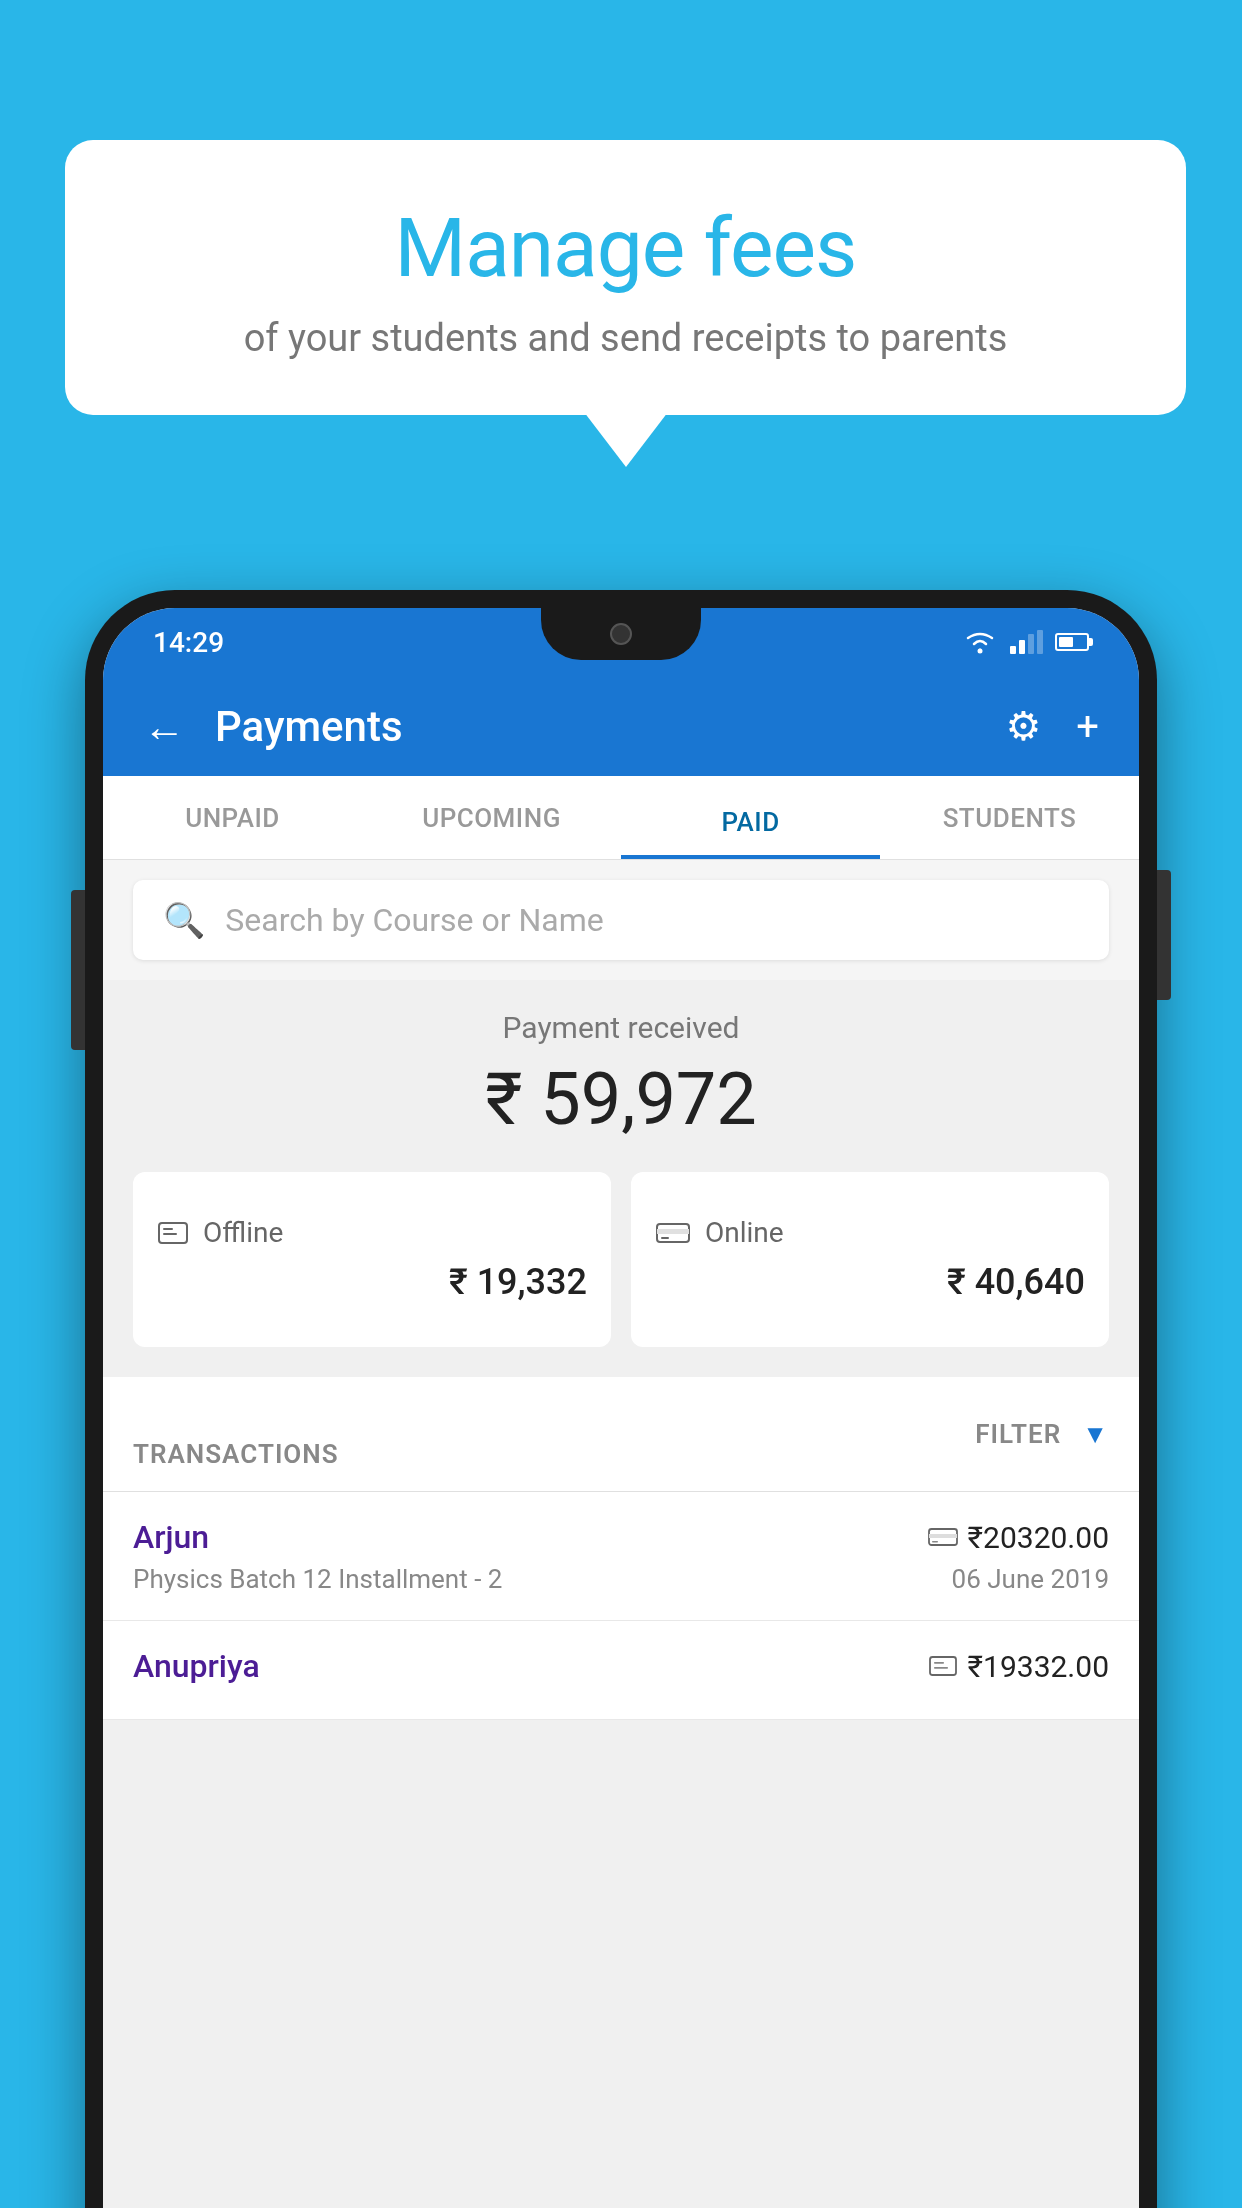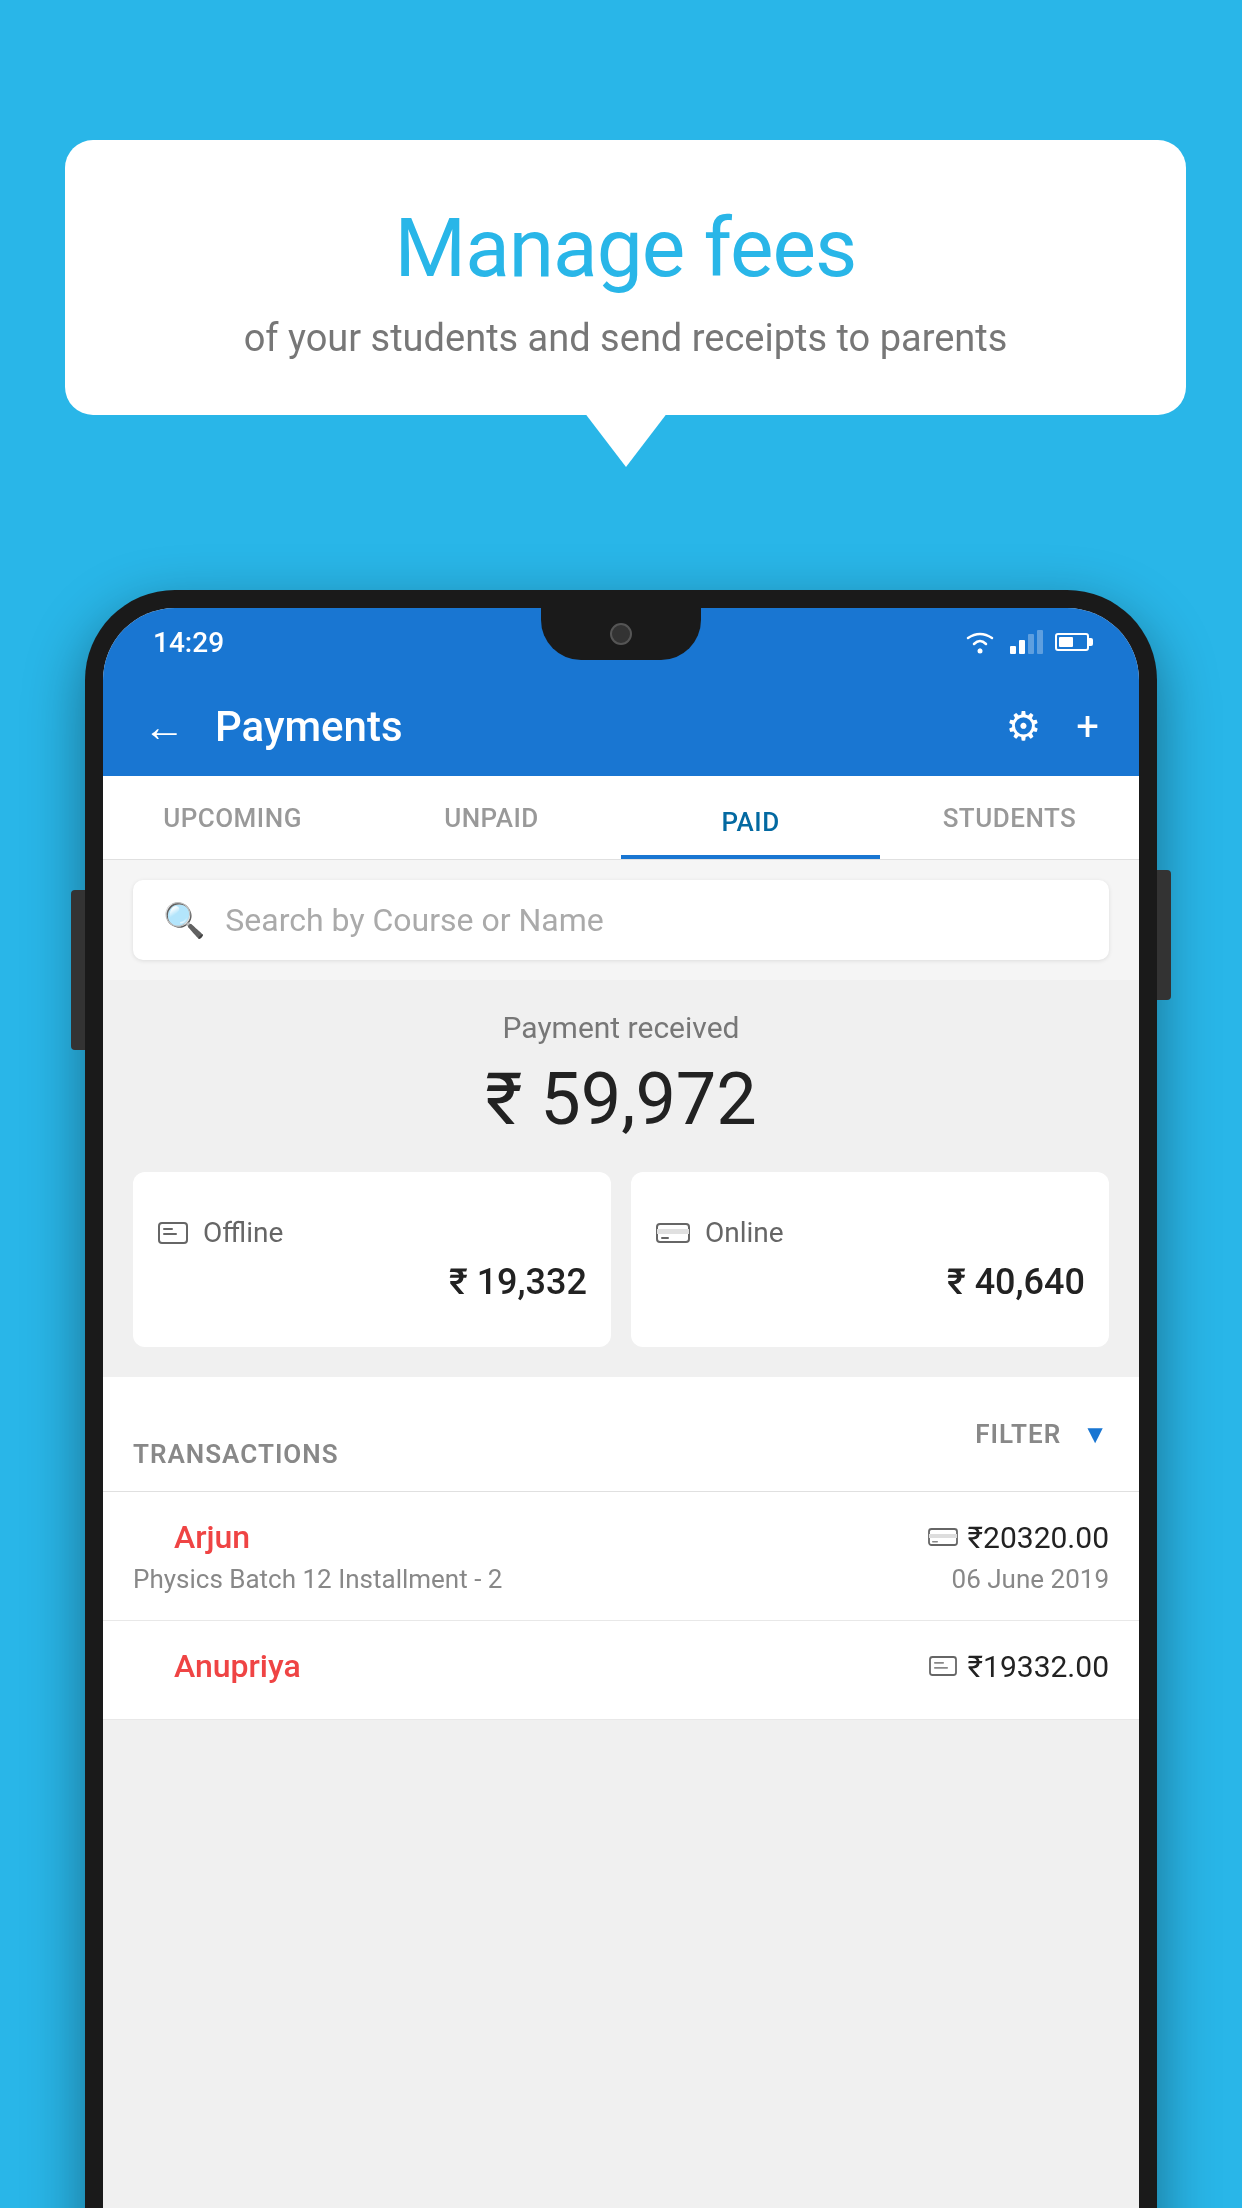--- a/index.html
+++ b/index.html
@@ -387,24 +387,23 @@
     }
 
     .transaction-top {
       display: flex;
       align-items: center;
       justify-content: space-between;
       margin-bottom: 8px;
     }
 
     .transaction-name {
-      color: #ef4444;
+      color: #4c1d95;
       font-size: 32px;
       font-weight: 500;
-      margin-left: 41px;
     }
 
     .transaction-amount-wrap {
       display: flex;
       align-items: center;
       gap: 10px;
     }
 
     .transaction-amount {
       color: #222;
@@ -473,22 +472,22 @@
       <div class="app-header">
         <span class="back-arrow">←</span>
         <span class="header-title">Payments</span>
         <div class="header-actions">
           <span class="gear-icon">⚙</span>
           <span class="plus-icon">+</span>
         </div>
       </div>
 
       <div class="tabs">
+        <div class="tab">UNPAID</div>
         <div class="tab">UPCOMING</div>
-        <div class="tab">UNPAID</div>
         <div class="tab active">PAID</div>
         <div class="tab">STUDENTS</div>
       </div>
 
       <div class="search-container">
         <div class="search-bar">
           <span class="search-icon-wrap">🔍</span>
           <span class="search-placeholder">Search by Course or Name</span>
         </div>
       </div>

